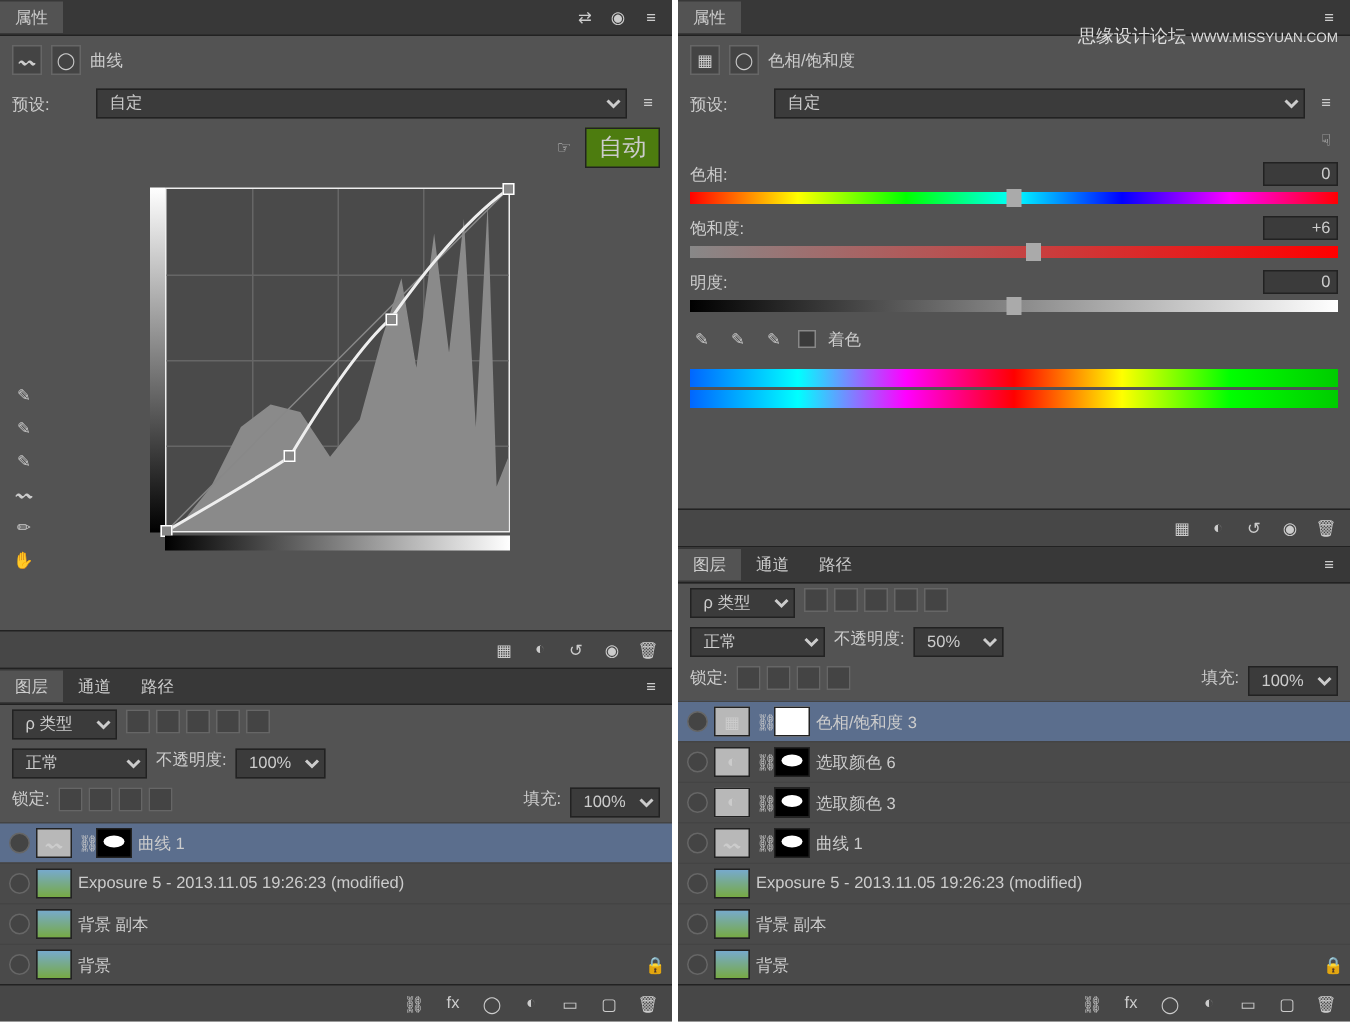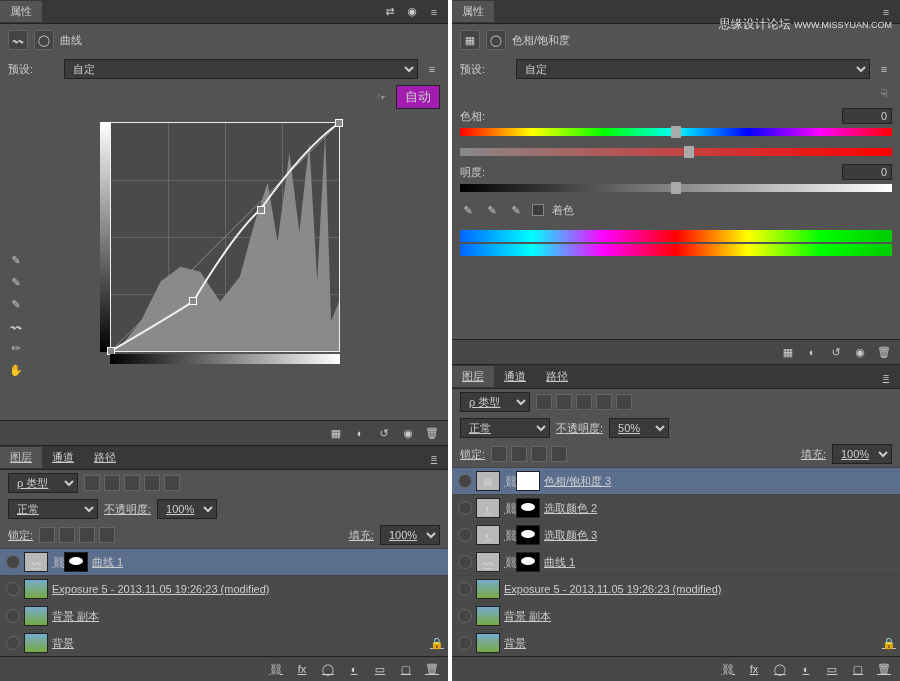--- a/index.html
+++ b/index.html
@@ -7,43 +7,43 @@
 .panel-column { flex:1; background:#535353; display:flex; flex-direction:column; color:#ccc; font-size:11px; }
 .panel-tabs { display:flex; align-items:center; background:#383838; height:24px; border-bottom:1px solid #222; }
 .tab { padding:3px 10px; background:#535353; }
 .tab-bar-right { margin-left:auto; display:flex; gap:6px; padding-right:6px; }
 .icon { display:inline-flex; align-items:center; justify-content:center; width:16px; height:16px; color:#ccc; }
 .title-row { display:flex; align-items:center; gap:6px; padding:6px 8px; }
 .adj-icon { width:20px; height:20px; background:#444; border:1px solid #666; display:flex; align-items:center; justify-content:center; }
 .row { display:flex; align-items:center; gap:6px; padding:3px 8px;justify-content:flex-end; }
 .label { width:50px; }
 select,.dropdown { flex:1; background:#3b3b3b; border:1px solid #222; color:#ccc; padding:2px 4px; font-size:11px; height:20px; }
-.btn { background:#a21caf; border:1px solid #222; color:#ccc; padding:2px 8px; font-size:13px; }
+.btn { background:#4d7c0f; border:1px solid #222; color:#ccc; padding:2px 8px; font-size:16px; }
 .side-tools { position:absolute; left:8px; top:140px; display:flex; flex-direction:column; gap:6px; }
 .curves-area { position:relative; flex:1; min-height:280px; }
 .curves-box { position:absolute; left:110px; top:10px; width:230px; height:230px; background:#4a4a4a; border:1px solid #eee; }
 .grid-line { position:absolute; background:#666; }
 .histogram { position:absolute; bottom:0; left:0; right:0; height:100%; }
 .curve-line { position:absolute; inset:0; }
 .gradient-v { position:absolute; left:100px; top:10px; width:10px; height:230px; background:linear-gradient(#fff,#000); }
 .gradient-h { position:absolute; left:110px; top:242px; width:230px; height:10px; background:linear-gradient(90deg,#000,#fff); }
 .point { position:absolute; width:8px; height:8px; border:1px solid #fff; background:#888; transform:translate(-50%,-50%); }
 .slider-block { padding:4px 8px; }
 .slider-row { display:flex; align-items:center; gap:10px; }
 .value-box { width:50px; background:#3b3b3b; border:1px solid #222; text-align:right; padding:1px 4px; }
 .hue-track { height:8px; background:linear-gradient(90deg,#f00,#ff0,#0f0,#0ff,#00f,#f0f,#f00); margin-top:4px; position:relative; }
 .sat-track { height:8px; background:linear-gradient(90deg,#888,#f00); margin-top:4px; position:relative; }
 .lig-track { height:8px; background:linear-gradient(90deg,#000,#888,#fff); margin-top:4px; position:relative; }
 .thumb { position:absolute; top:-2px; width:10px; height:12px; background:#aaa; transform:translateX(-50%); }
 .spectrum-bar { height:12px; background:linear-gradient(90deg,#06f,#0ff,#f0f,#f00,#ff0,#0f0,#0c0); margin:2px 0; }
 .eyedrop-row { display:flex; align-items:center; gap:8px; padding:6px 8px; }
 .checkbox { width:12px; height:12px; border:1px solid #888; background:#3b3b3b; }
 .panel-footer { display:flex; justify-content:flex-end; gap:8px; padding:4px 8px; border-top:1px solid #222; background:#474747; }
-.layers-panel { background:#535353; border-top:1px solid #222;text-decoration:underline; }
-.opt-row { display:flex; align-items:center; gap:6px; padding:3px 8px; }
+.layers-panel { background:#535353; border-top:1px solid #222; }
+.opt-row { display:flex; align-items:flex-start; gap:6px; padding:3px 8px; }
 .layer-list { display:flex; flex-direction:column; }
 .layer-row { display:flex; align-items:center; gap:4px; padding:3px 6px; border-top:1px solid #444; background:#4a4a4a; }
 .layer-row.selected { background:#5b6e8d; }
 .vis { width:14px; height:14px; border:1px solid #666; border-radius:50%; background:#444; }
 .thumb-img { width:24px; height:20px; background:linear-gradient(#7ac,#7a4); border:1px solid #222; }
 .thumb-adj { width:24px; height:20px; background:#b8b8b8; border:1px solid #222; display:flex; align-items:center; justify-content:center; }
 .thumb-mask { width:24px; height:20px; background:#fff; border:1px solid #222; }
 .thumb-mask.black { background:#000; position:relative; }
 .thumb-mask.black::after { content:""; position:absolute; left:4px; top:4px; width:14px; height:8px; background:#fff; border-radius:50%; }
 .link { width:8px; }
@@ -220,20 +220,25 @@
     <div class="slider-row">
       <span>色相:</span>
       <div style="flex:1"></div>
       <div class="value-box">0</div>
     </div>
     <div class="hue-track">
         <div class="thumb" style="left:50%"></div>
       </div>
   </div>
   <div class="slider-block">
+    <div class="slider-row">
+      <span>饱和度:</span>
+      <div style="flex:1"></div>
+      <div class="value-box">+6</div>
+    </div>
     <div class="sat-track">
         <div class="thumb" style="left:53%"></div>
       </div>
   </div>
   <div class="slider-block">
     <div class="slider-row">
       <span>明度:</span>
       <div style="flex:1"></div>
       <div class="value-box">0</div>
     </div>
@@ -304,21 +309,21 @@
         <div class="thumb-adj">▦</div>
         <div class="link">⛓</div>
         <div class="thumb-mask"></div>
         <span>色相/饱和度 3</span>
       </div>
       <div class="layer-row">
         <div class="vis"></div>
         <div class="thumb-adj">◐</div>
         <div class="link">⛓</div>
         <div class="thumb-mask black"></div>
-        <span>选取颜色 2</span>
+        <span>选取颜色 6</span>
       </div>
       <div class="layer-row">
         <div class="vis"></div>
         <div class="thumb-adj">◐</div>
         <div class="link">⛓</div>
         <div class="thumb-mask black"></div>
         <span>选取颜色 3</span>
       </div>
       <div class="layer-row">
         <div class="vis"></div>

